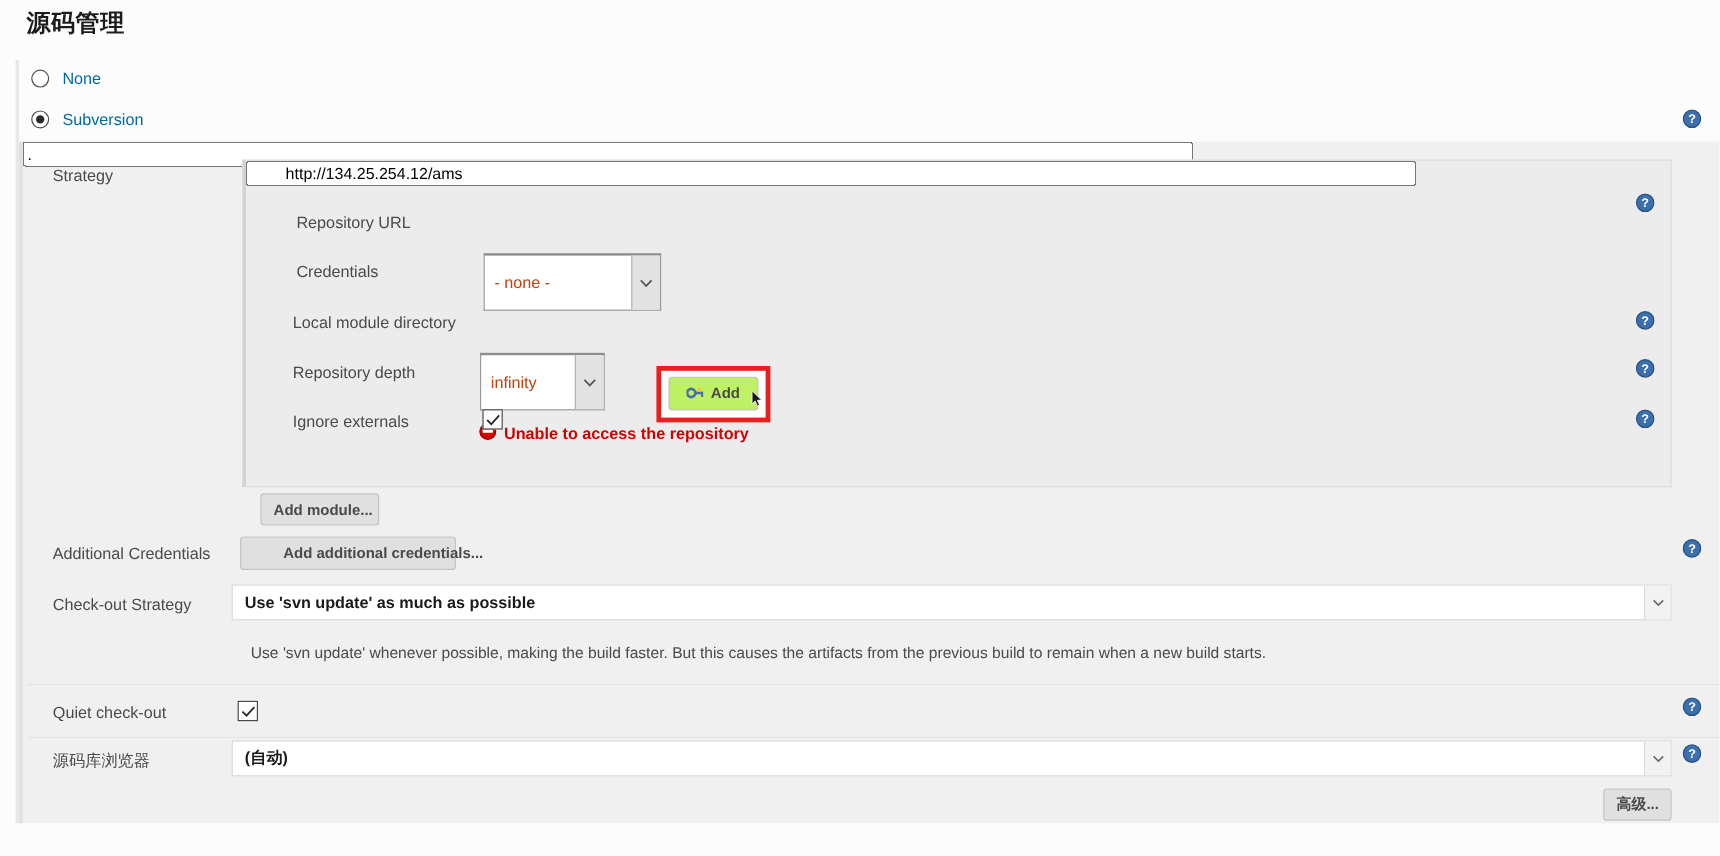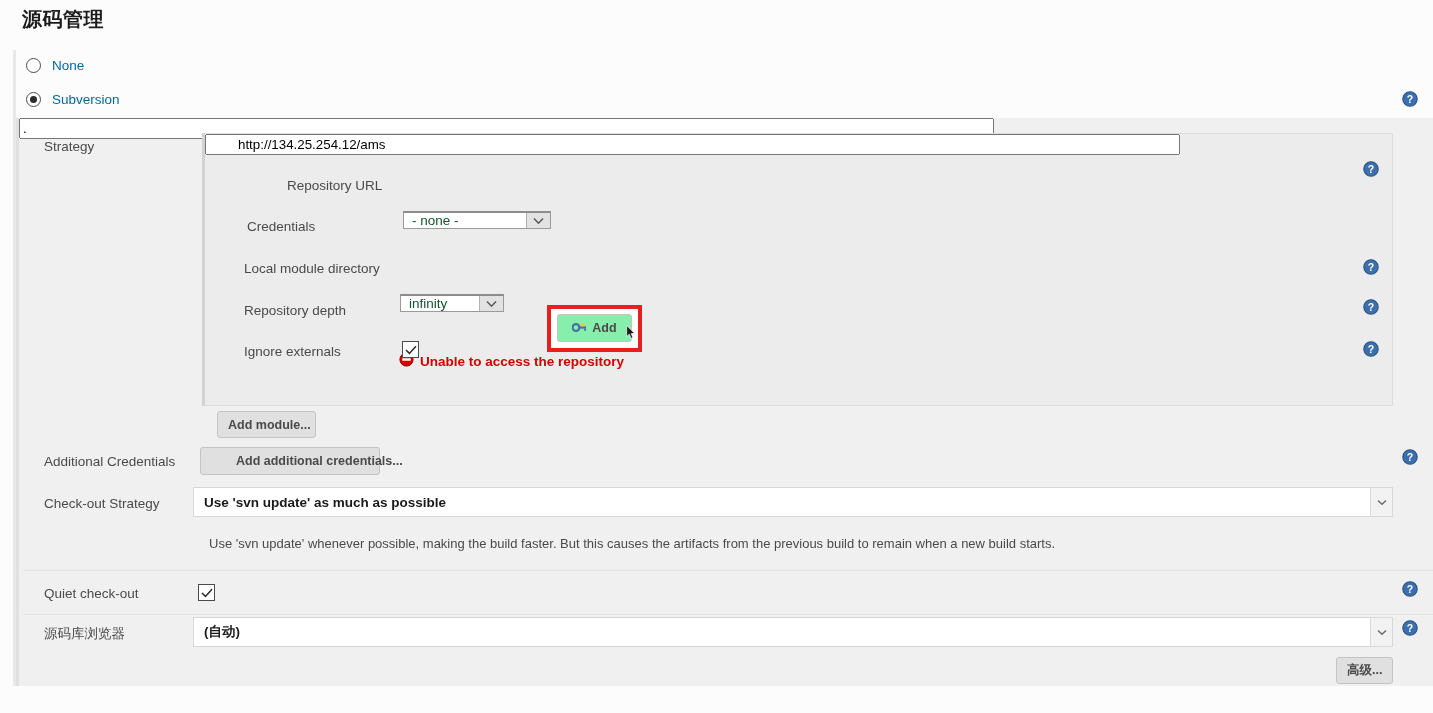--- a/index.html
+++ b/index.html
@@ -105,28 +105,28 @@
   .field-label {
     position: absolute;
     font-size: 13.5px;
     color: #4a4a4a;
     white-space: nowrap;
   }
 
   
   .jselect {
     position: absolute;
-    height: 18px;
+    height: 48px;
     background: #fff;
     border: 1px solid #9a9a9a;
     border-top: 2px solid #8c8c8c;
     display: flex;
     align-items: center;
     font-size: 13.5px;
-    color: #14532d;
+    color: #c2410c;
     padding-left: 8px;
     cursor: pointer;
   }
   .jselect .sel-text {
     flex: 1;
     overflow: hidden;
     white-space: nowrap;
   }
   .jselect .sel-arrow {
     width: 24px;
@@ -196,21 +196,21 @@
     position: absolute;
     left: 528px; top: 187px;
     width: 95px; height: 47px;
     border: 4px solid #e81f1f;
     background: #fff;
   }
   .add-cred-btn {
     position: absolute;
     left: 6px; top: 5px;
     width: 75px; height: 28px;
-    background: #86efac;
+    background: #bef264;
     border: 1px solid #c4c4c4;
     border-radius: 3px;
     display: flex;
     align-items: center;
     justify-content: center;
     gap: 5px;
     font-size: 12.5px;
     font-weight: bold;
     color: #4a4a4a;
     cursor: pointer;
@@ -286,21 +286,21 @@
 
   <div class="scm-panel">
 
     
     <div class="row-label" style="left:25px; top:21px;">Strategy</div>
 
     
     <div class="modules-box">
 
       
-      <div class="field-label" style="left:42px; top:44px;margin-left:40px;">Repository URL</div>
+      <div class="field-label" style="left:42px; top:44px;">Repository URL</div>
       <input class="jtext" style="left: 198px; top: 36px; width: 975px; padding-left: 31px;" value="http://134.25.254.12/ams">
 
       
       <div class="field-label" style="left:42px; top:85px;">Credentials</div>
       <div class="jselect" style="left:198px; top:77px; width:148px;">
         <span class="sel-text">- none -</span>
         <span class="sel-arrow">
           <svg width="11" height="8" viewBox="0 0 11 8">
               <path d="M1 1.6 L5.5 6.2 L10 1.6" fill="none" stroke="#585858" stroke-width="1.5"></path>
             </svg>

